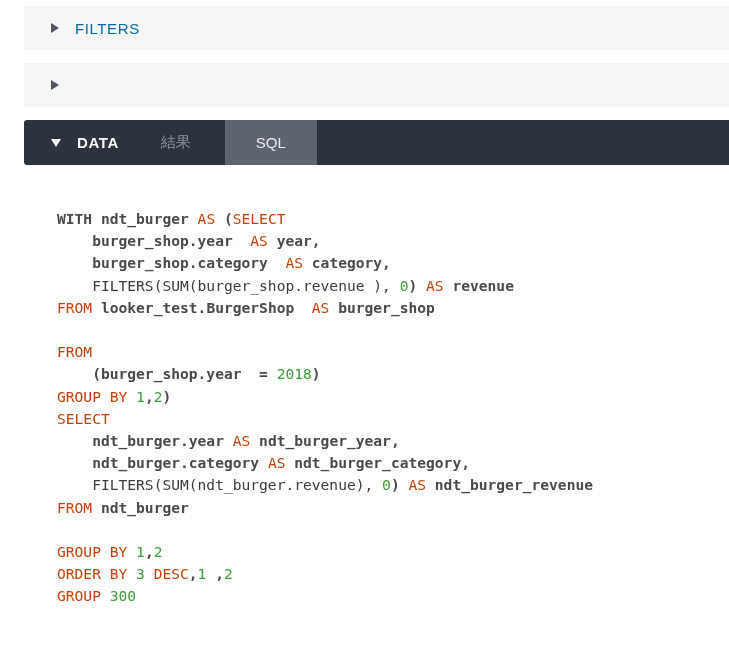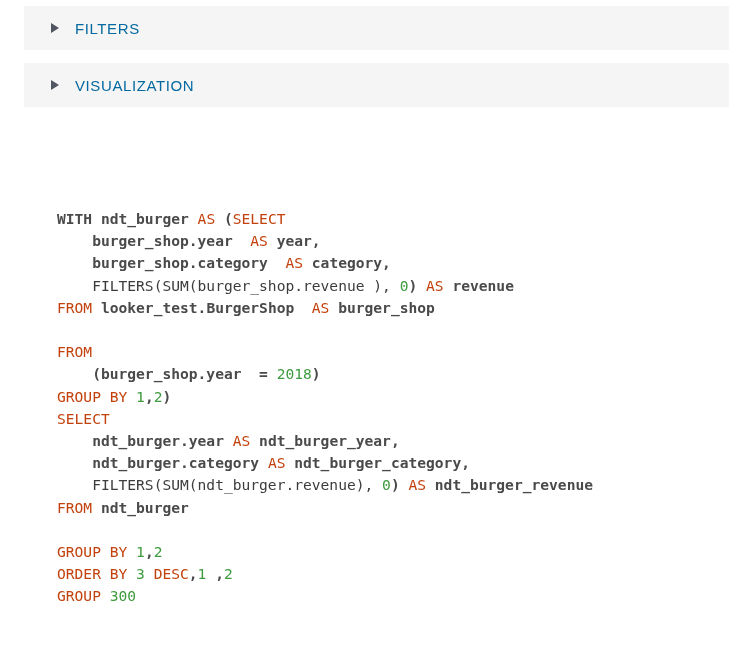--- a/index.html
+++ b/index.html
@@ -143,23 +143,31 @@
 
 <div class="page">
 
   <div class="section-bar filters">
     <span class="caret caret-right"></span>
     <span class="section-label">FILTERS</span>
   </div>
 
   <div class="section-bar visualization">
     <span class="caret caret-right"></span>
-    <span class="section-label">VISUALIZATION</span>
   </div>
 
+  <div class="data-bar">
+    <div class="data-bar-title">
+      <span class="caret caret-down"></span>
+      <span class="section-label">DATA</span>
+    </div>
+    <div class="tab tab-results">結果</div>
+    <div class="tab tab-sql">SQL</div>
+    <div class="tab-filler"></div>
+  </div>
 
   <div class="sql-panel">
     <pre class="sql-code" id="sql-code"><span class="pl">WITH </span><span class="pl">ndt_burger </span><span class="kw">AS</span><span class="pl"> (</span><span class="kw">SELECT</span>
 <span class="pl">    burger_shop.year  </span><span class="kw">AS</span><span class="pl"> year,</span>
 <span class="pl">    burger_shop.category  </span><span class="kw">AS</span><span class="pl"> category,</span>
 <span class="fn">    FILTERS(SUM(burger_shop.revenue ), </span><span class="num">0</span><span class="pl">) </span><span class="kw">AS</span><span class="pl"> revenue</span>
 <span class="kw">FROM</span><span class="pl"> looker_test.BurgerShop  </span><span class="kw">AS</span><span class="pl"> burger_shop</span>
 
 <span class="kw">FROM</span>
 <span class="pl">    (burger_shop.year  = </span><span class="num">2018</span><span class="pl">)</span>

